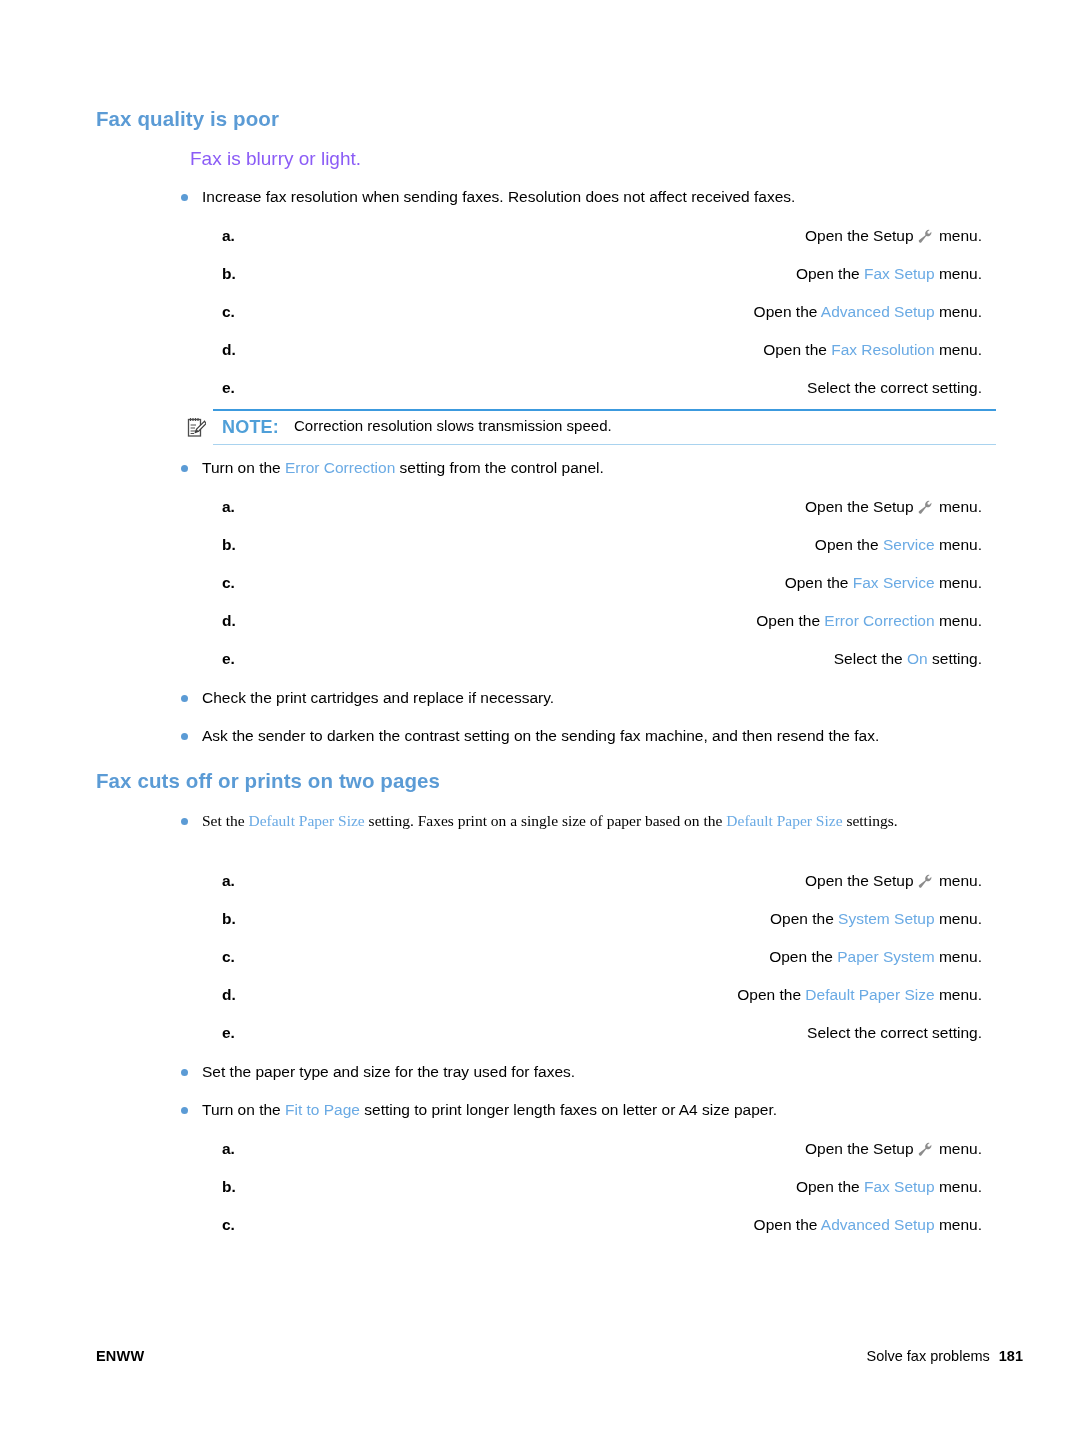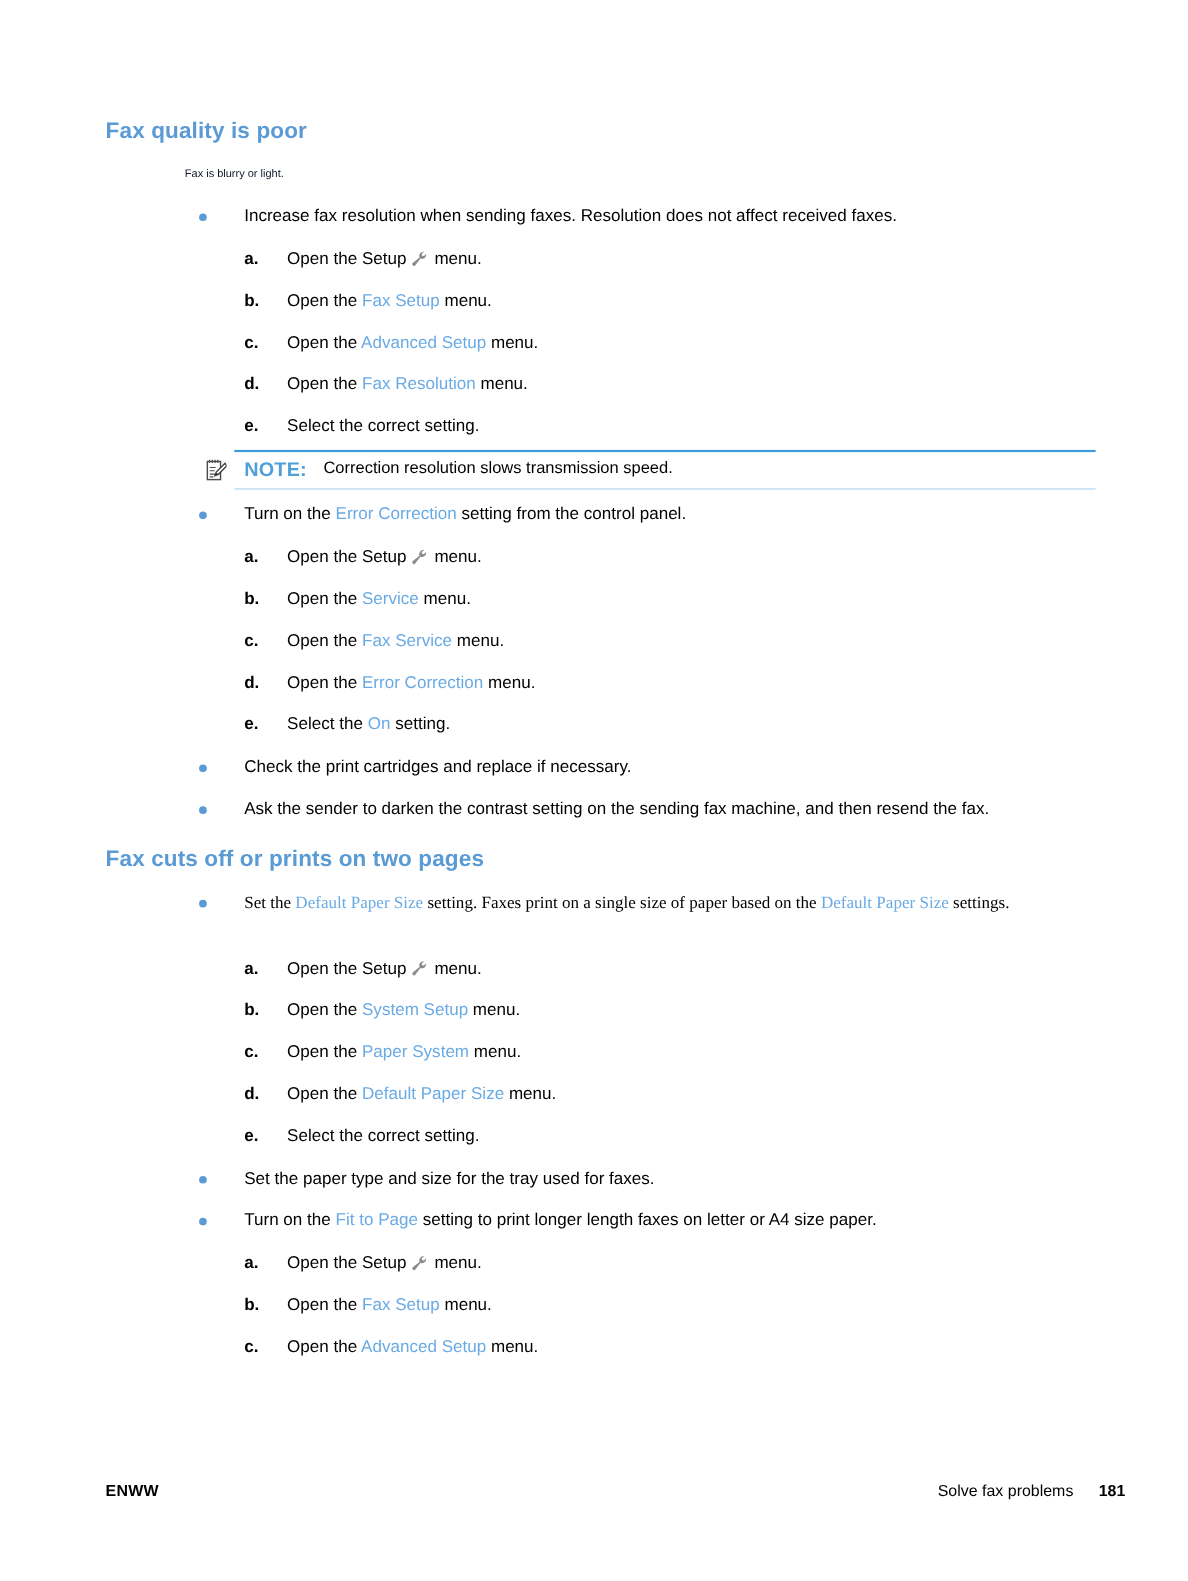--- a/index.html
+++ b/index.html
@@ -32,24 +32,24 @@
     color: #5b9bd5;
     letter-spacing: 0.1px;
     white-space: nowrap;
   }
   #heading-fax-quality { top: 107px; }
   #heading-fax-cuts    { top: 769px; }
 
   
   .intro-para {
     position: absolute;
-    left: 168px;
-    font-size: 10px;
+    left: 190px;
+    font-size: 19px;
     line-height: 21px;
-    color: #0f172a;
+    color: #8b5cf6;
   }
 
   
   .bullet-row {
     position: absolute;
     left: 181px;
     width: 830px;
     font-size: 15.5px;
     line-height: 21.5px;
     color: #000000;
@@ -58,21 +58,21 @@
     position: absolute;
     left: 0px;
     top: 8px;
     width: 7px;
     height: 7px;
     border-radius: 50%;
     background: #5b9bd5;
   }
   .bullet-row .bullet-text {
     display: block;
-    margin-left: 41px;
+    margin-left: 21px;
   }
 
   
   .step-row {
     position: absolute;
     left: 222px;
     width: 760px;
     font-size: 15.5px;
     line-height: 21px;
     color: #000000;
@@ -80,20 +80,21 @@
   .step-row .step-marker {
     position: absolute;
     left: 0;
     top: 0;
     font-weight: bold;
     font-size: 15.5px;
   }
   .step-row .step-text {
     display: block;
     margin-left: 39px;
+    text-align: right;
   }
 
   
   .ui {
     color: #6aaae4;
   }
 
   
   .wrench-icon {
     display: inline-block;
@@ -170,21 +171,21 @@
   .footer-right {
     position: absolute;
     right: 57px;
     top: 0;
     font-size: 14.5px;
     color: #000000;
     white-space: nowrap;
   }
   .footer-right .footer-page {
     font-weight: bold;
-    margin-left: 23px;
+    margin-left: 9px;
   }
 </style>
 </head>
 <body>
 
 <div class="page">
 
   <h2 class="section-heading" id="heading-fax-quality">Fax quality is poor</h2>
 
   <div class="intro-para" style="top:148px;">Fax is blurry or light.</div>

